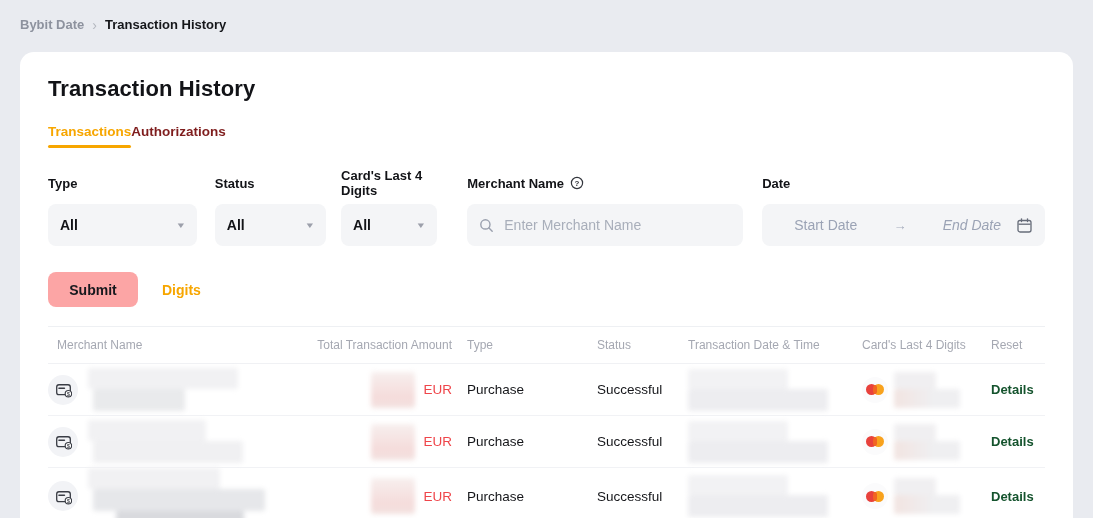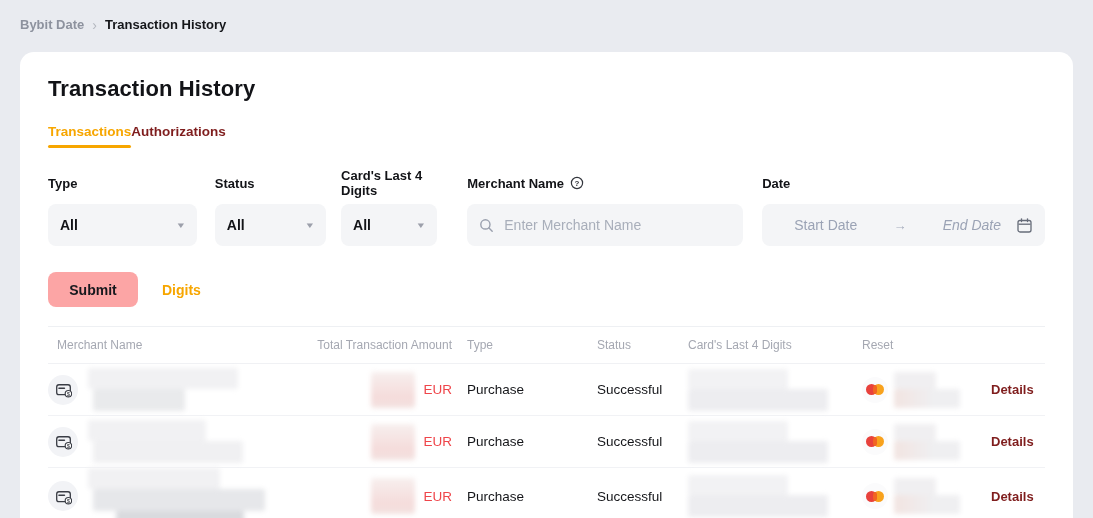--- a/index.html
+++ b/index.html
@@ -49,21 +49,21 @@
   .table{margin-top:19px;}
   .thead,.trow{display:grid;grid-template-columns:265px 154px 130px 91px 174px 129px 1fr;align-items:center;}
   .thead{border-top:1px solid #eef0f3;border-bottom:1px solid #f0f1f4;height:36px;}
   .th{font-size:12px;font-weight:500;color:#a5a8b2;white-space:nowrap;}
   .th.c1{padding-left:9px;}
   .th.c2{text-align:right;padding-right:15px;}
   .trow{height:51px;border-bottom:1px solid #f1f2f5;}
   .cell{display:flex;align-items:center;font-size:13.5px;color:#15161a;min-width:0;}
   .cell.amount{justify-content:flex-end;padding-right:15px;gap:8px;text-align:center;}
   .cur{color:#ef454a;}
-  .details-link{color:#7f1d1d;font-weight:700;font-size:13px;cursor:pointer;}
+  .details-link{color:#14532d;font-weight:700;font-size:13px;cursor:pointer;}
   
   .row-icon{width:30px;height:30px;border-radius:50%;background:#f2f3f6;display:flex;
     align-items:center;justify-content:center;flex:0 0 auto;margin-right:10px;}
   
   .mc{width:26px;height:26px;border-radius:50%;background:#fbfbfc;display:flex;align-items:center;
     justify-content:center;flex:0 0 auto;margin-right:6px;position:relative;}
   .mc i{display:block;width:11px;height:11px;border-radius:50%;}
   .mc .mc-red{background:#e8413c;margin-right:-4px;position:relative;z-index:2;}
   .mc .mc-yel{background:#f8a21d;position:relative;z-index:1;}
   .mc .mc-mid{position:absolute;width:4px;height:9px;border-radius:45%;background:#f26522;z-index:3;left:11px;top:8.5px;}
@@ -177,20 +177,21 @@
     <button class="btn-submit">Submit</button>
     <span class="link-reset">Digits</span>
   </div>
 
   <div class="table">
     <div class="thead">
       <span class="th c1">Merchant Name</span>
       <span class="th c2">Total Transaction Amount</span>
       <span class="th">Type</span>
       <span class="th">Status</span>
+      <span class="th">Transaction Date &amp; Time</span>
       <span class="th">Card's Last 4 Digits</span>
       <span class="th">Reset</span>
     </div>
     <div>
   <div class="trow">
     <div class="cell">
       <span class="row-icon">
         <svg width="17" height="17" viewBox="0 0 18 18">
           <rect x="1.8" y="4" width="14.4" height="10.5" rx="2.4" fill="none" stroke="#3a3d45" stroke-width="1.4"></rect>
           <line x1="4.2" y1="7.6" x2="10" y2="7.6" stroke="#3a3d45" stroke-width="1.6" stroke-linecap="round"></line>

